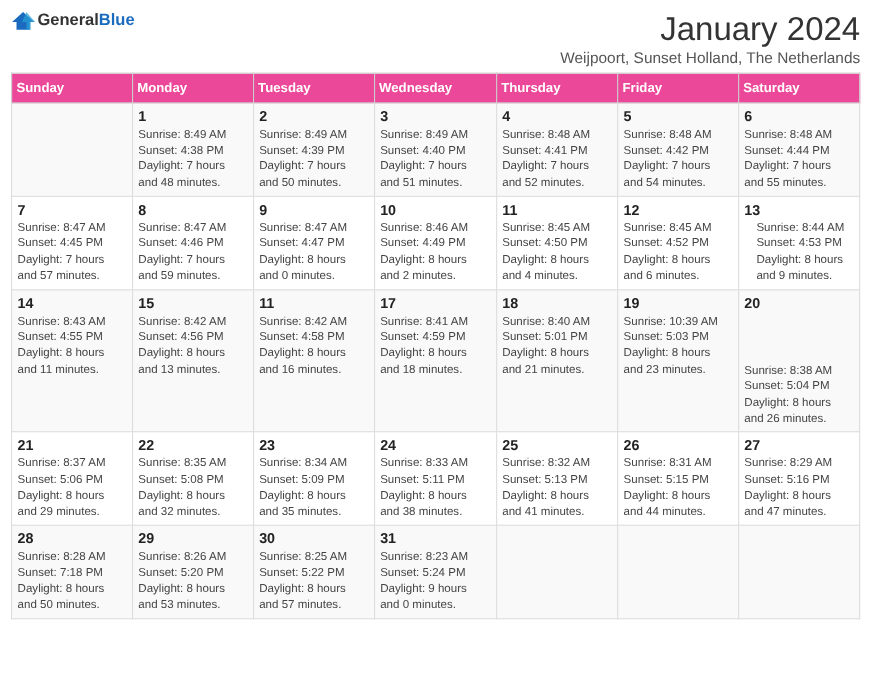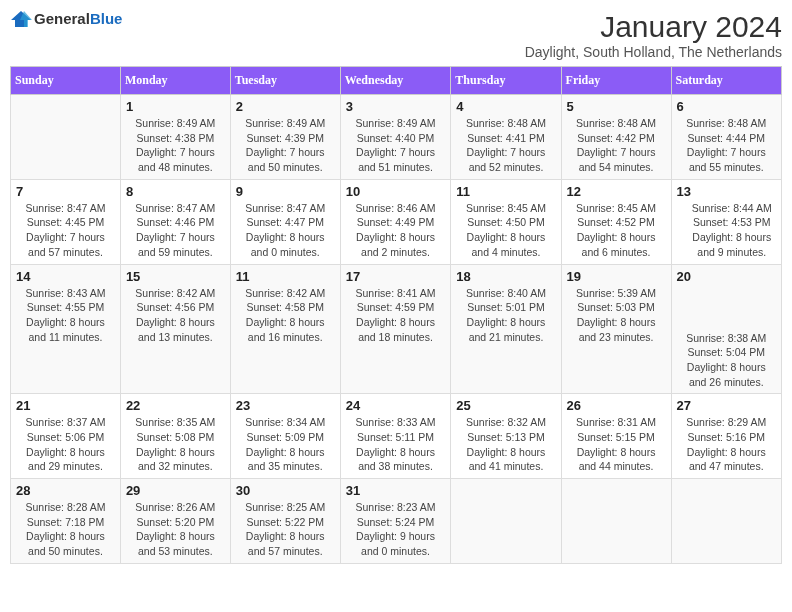--- a/index.html
+++ b/index.html
@@ -46,27 +46,26 @@
     .subtitle {
       font-size: 14px;
       color: #555;
     }
     table {
       width: 100%;
       border-collapse: collapse;
       font-size: 11px;
     }
     thead tr th {
-      background-color: #8b5cf6;
+      background-color: #ec4899;
       color: #fff;
       padding: 6px 4px;
       text-align: left;
       font-size: 12px;
       border: 1px solid #ccc;
-      font-family: Liberation Serif, serif;
     }
     tbody tr td {
       border: 1px solid #ddd;
       padding: 4px 5px;
       vertical-align: top;
       width: 113px;
     }
     tbody tr:nth-child(odd) td {
       background-color: #f9f9f9;
     }
@@ -76,21 +75,20 @@
     .day-number {
       font-weight: bold;
       font-size: 13px;
       margin-bottom: 2px;
       color: #222;
     }
     .day-info {
       color: #444;
       font-size: 10.5px;
       line-height: 1.4;
-      text-align: center;
     }
     .empty-cell {
       background: #f9f9f9;
     }
   </style>
 </head>
 <body>
 
 <div class="header-area">
   <div class="logo">
@@ -100,21 +98,21 @@
     </svg>
     <div>
       <div style="display:flex; align-items:baseline; gap:0px;">
         <span class="logo-text-general">General</span>
         <span class="logo-text-blue">Blue</span>
       </div>
     </div>
   </div>
   <div class="title-area">
     <div class="month-title">January 2024</div>
-    <div class="subtitle">Daylight, South Holland, The Netherlands</div>
+    <div class="subtitle">Weijpoort, Sunset Holland, The Netherlands</div>
   </div>
 </div>
 
 <table>
   <thead>
     <tr>
     <th>Sunday</th>
         <th>Monday</th>
         <th>Tuesday</th>
         <th>Wednesday</th>
@@ -251,21 +249,21 @@
         </td>
         <td>
           <div class="day-number">18</div>
           <div class="day-info" style="white-space: pre-line;">Sunrise: 8:40 AM
 Sunset: 5:01 PM
 Daylight: 8 hours
 and 21 minutes.</div>
         </td>
         <td>
           <div class="day-number">19</div>
-          <div class="day-info" style="white-space: pre-line;">Sunrise: 5:39 AM
+          <div class="day-info" style="white-space: pre-line;">Sunrise: 10:39 AM
 Sunset: 5:03 PM
 Daylight: 8 hours
 and 23 minutes.</div>
         </td>
         <td>
           <div class="day-number">20</div>
           <div class="day-info" style="white-space: pre-line; margin-top: 47px;">Sunrise: 8:38 AM
 Sunset: 5:04 PM
 Daylight: 8 hours
 and 26 minutes.</div>

